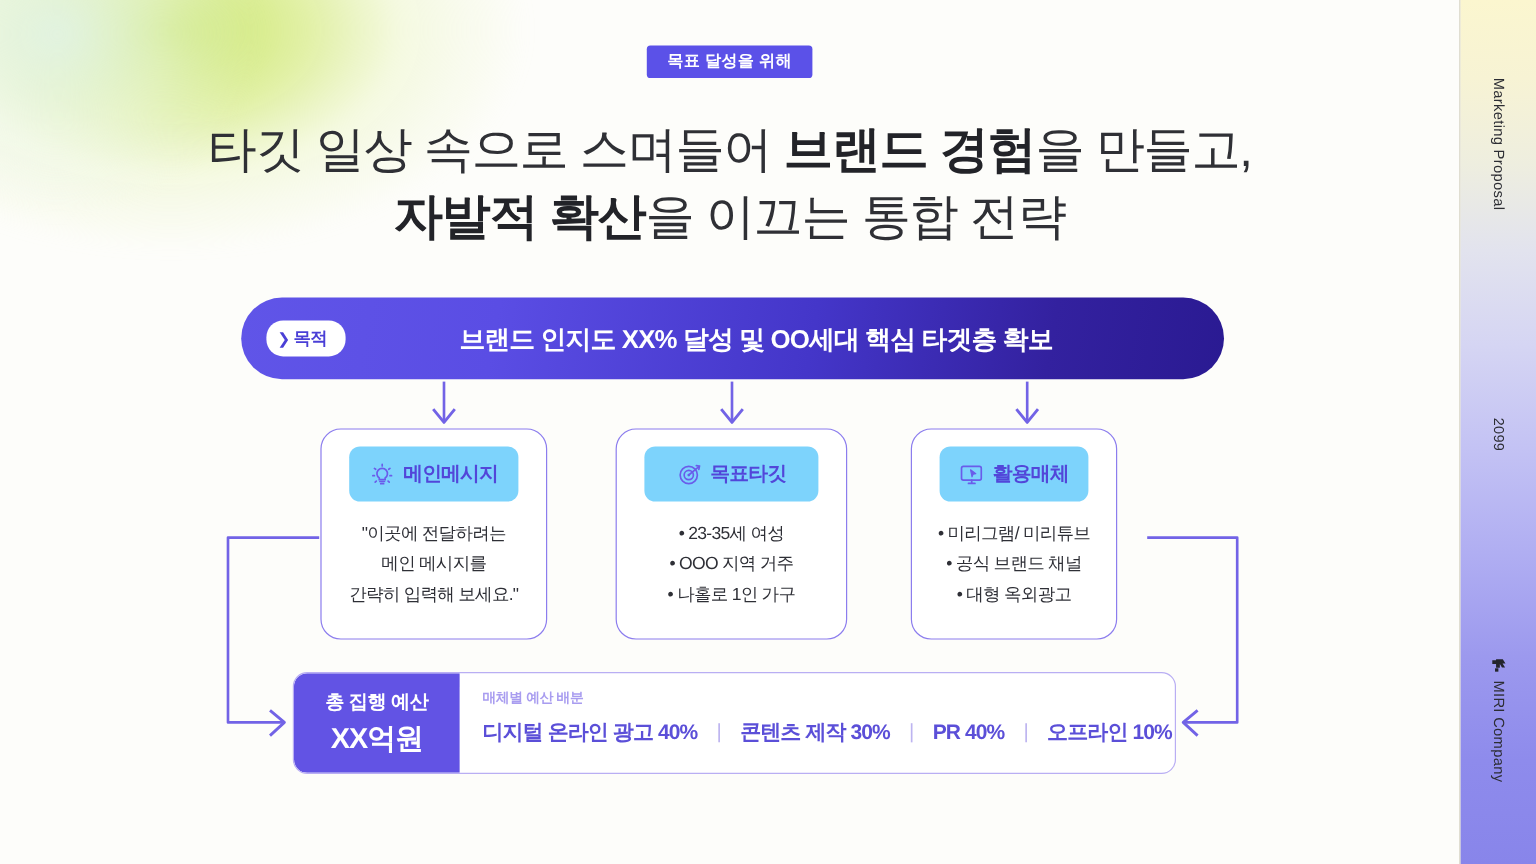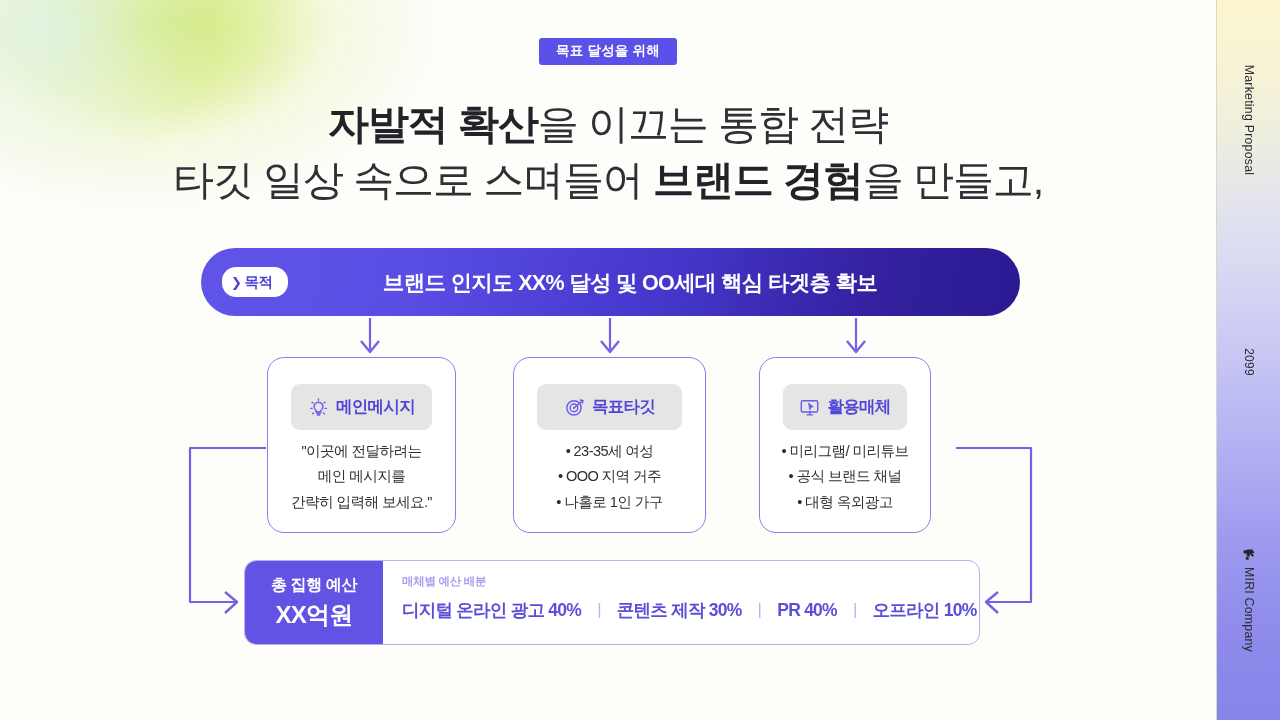--- a/index.html
+++ b/index.html
@@ -75,22 +75,22 @@
     background:#ffffff; border:1.6px solid #8c7dee; border-radius:17px;
     display:flex; flex-direction:column; align-items:center;
     padding:12px 12px 0;
   }
   #card-0 { left:267px; width:189px; }
   #card-1 { left:513px; width:193px; }
   #card-2 { left:759px; width:172px; }
 
   .card-head {
     width:calc(100% - 22px); height:46px; border-radius:9px;
-    background:#e5e5e5; display:flex; align-items:center; justify-content:center;
-    gap:7px; margin-top:14px;text-align:center;
+    background:#7dd3fc; display:flex; align-items:center; justify-content:center;
+    gap:7px; margin-top:2px;text-align:center;
   }
   .card-head .ttl {
     color:#5246d9; font-size:16.5px; font-weight:800; letter-spacing:-.7px;
   }
   .card-icon { width:21px; height:21px; display:block; }
 
   .card-body {
     flex:1; display:flex; flex-direction:column; justify-content:center;
     align-items:center; width:100%; padding-bottom:8px;
   }
@@ -149,22 +149,22 @@
   <div class="canvas">
 
     <div class="glow-green"></div>
     <div class="glow-green2"></div>
 
     <div class="eyebrow-wrap">
       <span class="eyebrow">목표 달성을 위해</span>
     </div>
 
     <div class="headline">
+      <span class="hl-line"><span>타깃 일상 속으로 스며들어 </span><b>브랜드 경험</b><span>을 만들고,</span></span>
       <span class="hl-line"><b>자발적 확산</b><span>을 이끄는 통합 전략</span></span>
-      <span class="hl-line"><span>타깃 일상 속으로 스며들어 </span><b>브랜드 경험</b><span>을 만들고,</span></span>
     </div>
 
     <div class="banner">
       <div class="banner-pill">
         <span class="banner-chev">❯</span>
         <span>목적</span>
       </div>
       <div class="banner-title">브랜드 인지도 XX% 달성 및 OO세대 핵심 타겟층 확보</div>
     </div>
 

